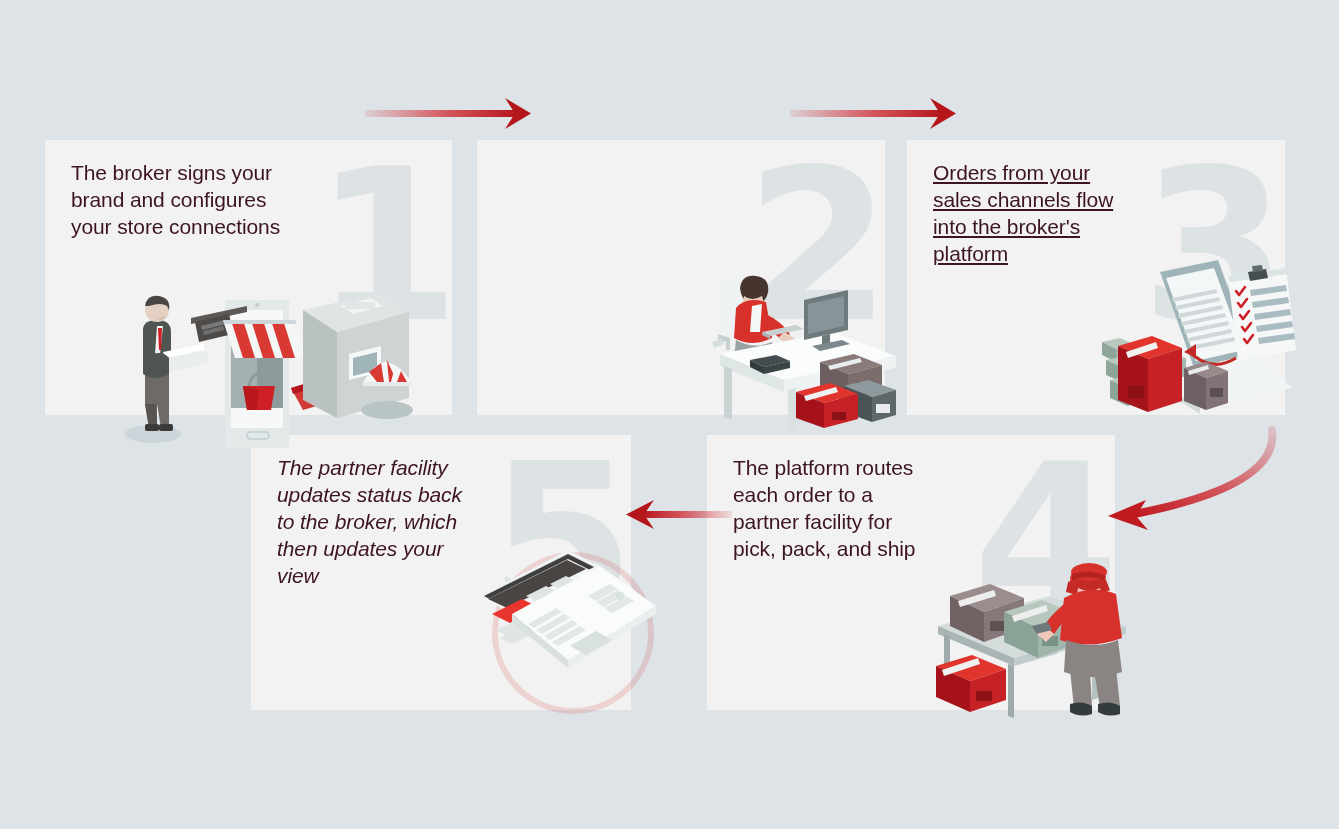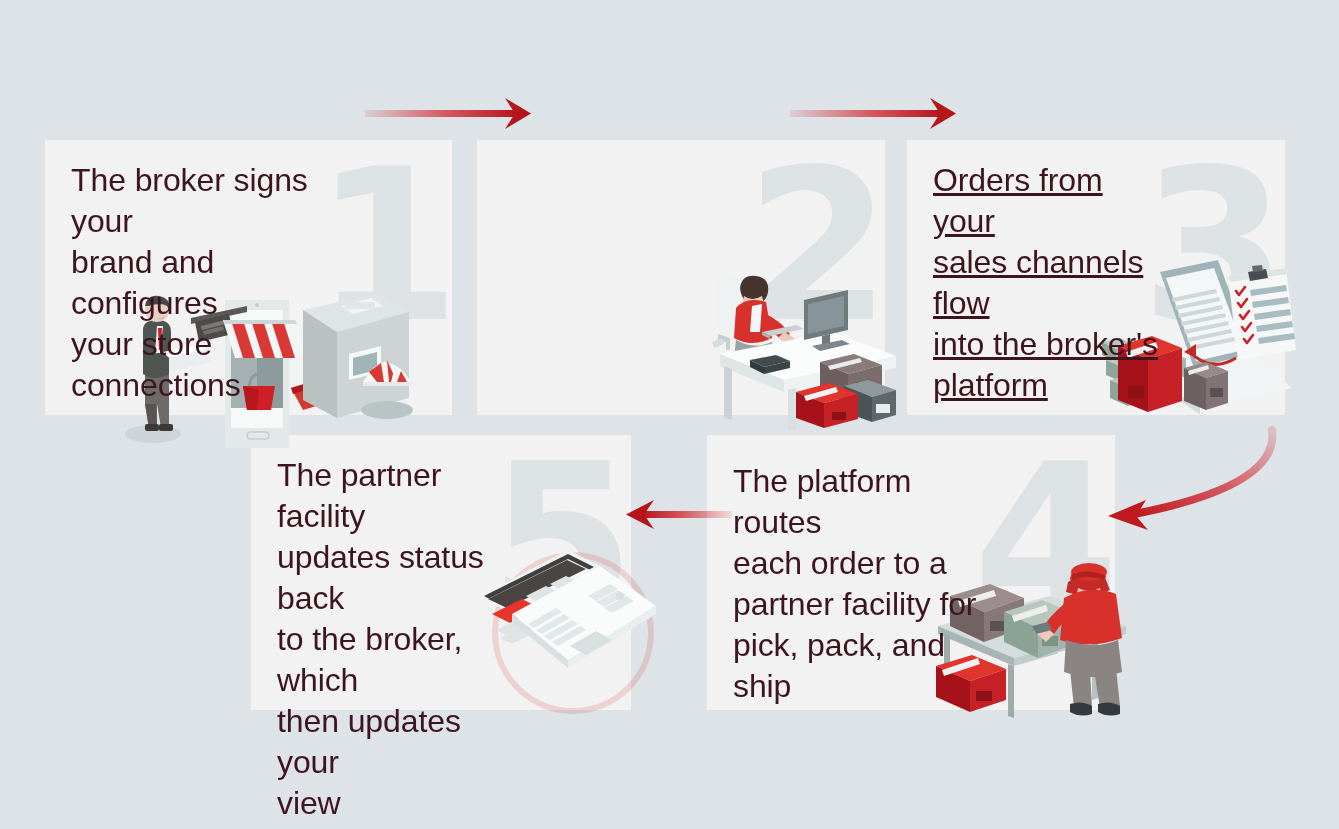--- a/index.html
+++ b/index.html
@@ -33,30 +33,30 @@
   #card-3 { left: 907px; top: 140px; width: 378px; height: 275px; }
   #card-4 { left: 707px; top: 435px; width: 408px; height: 275px; }
   #card-5 { left: 251px; top: 435px; width: 380px; height: 275px; }
 
   .card-text {
     position: absolute;
     left: 26px;
     top: 20px;
     width: 265px;
     color: #3d1520;
-    font-size: 32px;
+    font-size: 21px;
     line-height: 1.28;
     font-weight: 400;
     letter-spacing: -0.1px;
     white-space: pre-line;
     z-index: 4;
   }
   #card-3 .card-text { width: 240px; text-decoration: underline; }
-  #card-4 .card-text { width: 250px; margin-top: 6px; }
-  #card-5 .card-text { width: 250px; }
+  #card-4 .card-text { width: 250px; }
+  #card-5 .card-text { width: 250px; font-style: italic; }
 
   
   .wm {
     position: absolute;
     font-family: "DejaVu Sans", sans-serif;
     font-weight: 700;
     font-size: 210px;
     line-height: 1;
     color: #dde3e4;
     z-index: 1;

